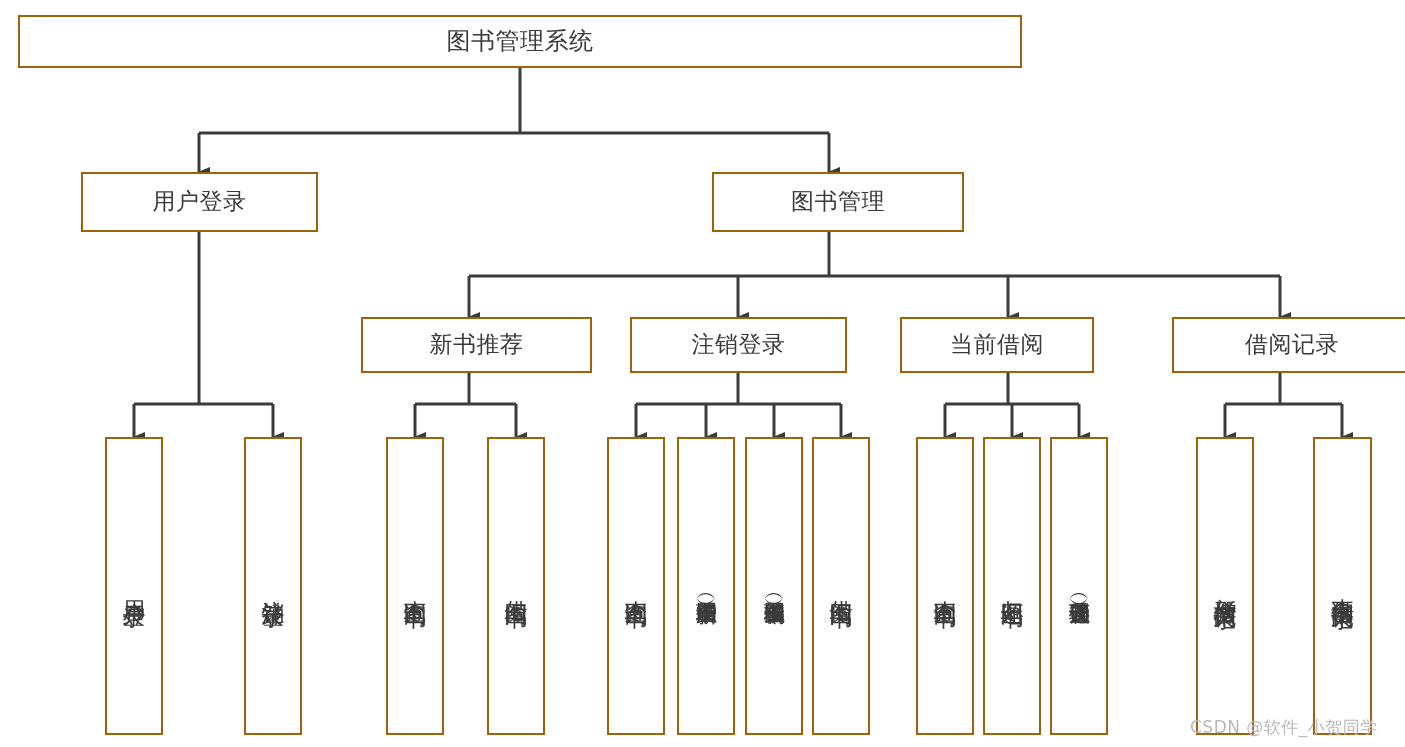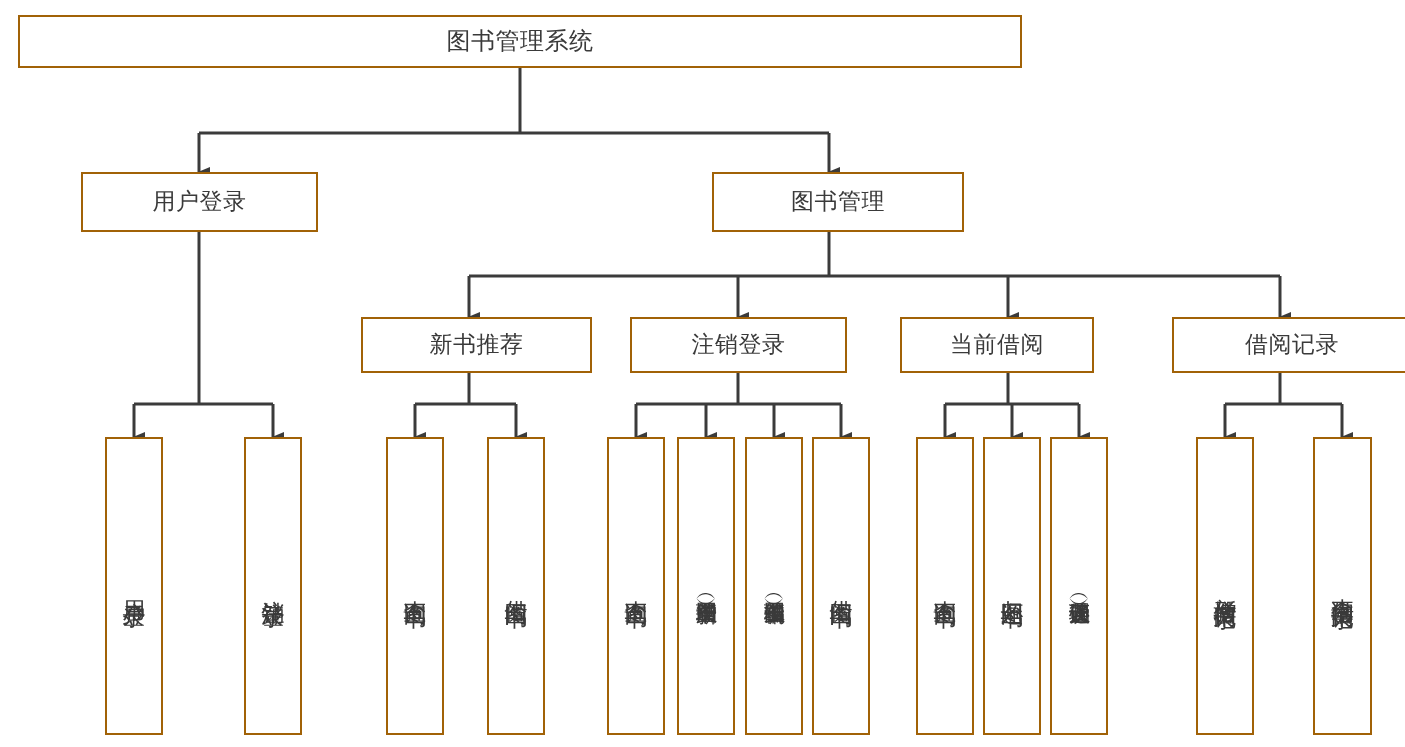--- a/index.html
+++ b/index.html
@@ -187,14 +187,15 @@
         <span class="node-label">确认归还（管理员）</span>
       </div>
       <div class="node-box vertical" style="left: 1196px; top: 437px; width: 58px; height: 298px;">
         <span class="node-label">新增借阅记录</span>
       </div>
       <div class="node-box vertical" style="left: 1313px; top: 437px; width: 59px; height: 298px;">
         <span class="node-label">查询借阅记录</span>
       </div>
     </div>
 
+  <div class="watermark" style="left: 1190px; top: 716px;">CSDN @软件_小贺同学</div>
 
 </div>
 
 </body></html>

